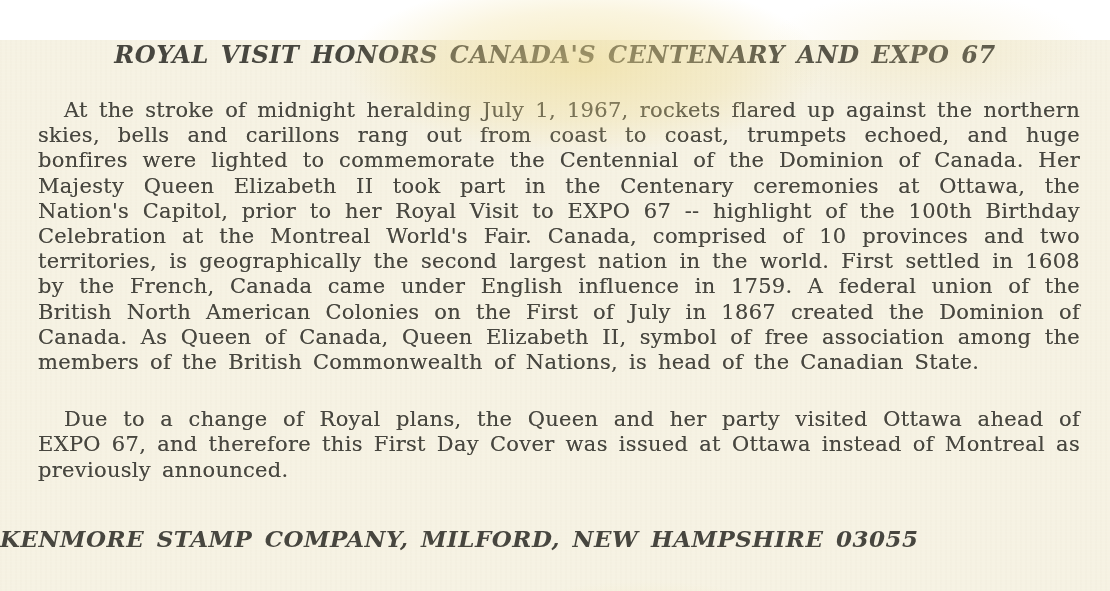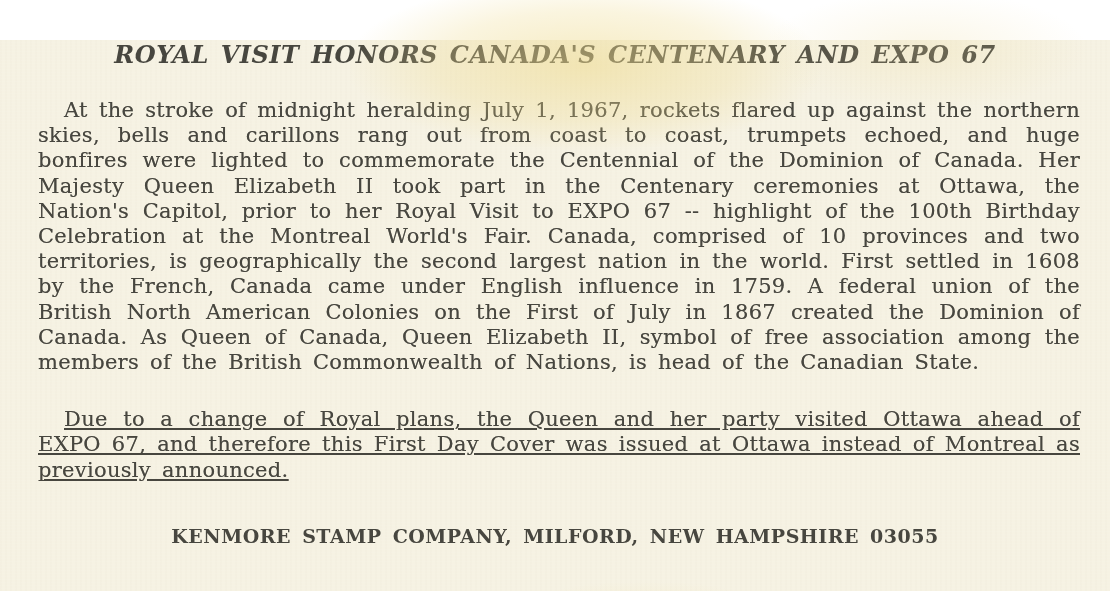--- a/index.html
+++ b/index.html
@@ -60,26 +60,27 @@
     text-align: justify;
     font-size: 21px;
     line-height: 25.2px;
     letter-spacing: 0.3px;
     word-spacing: 4px;
     text-indent: 26px;
     color: var(--ink);
     text-shadow: 0 0 0.5px rgba(71,70,63,0.55);
   }
   .para-1 { margin-top: 28px; }
-  .para-2 { margin-top: 32px; text-decoration: underline; }
+  .para-2 { margin-top: 32px; }
   .footer-line {
     margin-top: 42px;
-    text-align: center;
+    text-align: left;
+    font-style: italic;
     font-weight: 600;
-    font-size: 19px;
+    font-size: 23px;
     letter-spacing: 0.5px;
     word-spacing: 4px;
     color: var(--ink);
   }
 </style>
 </head>
 <body>
 
 <div class="page">
   <div class="stain stain-top"></div>

